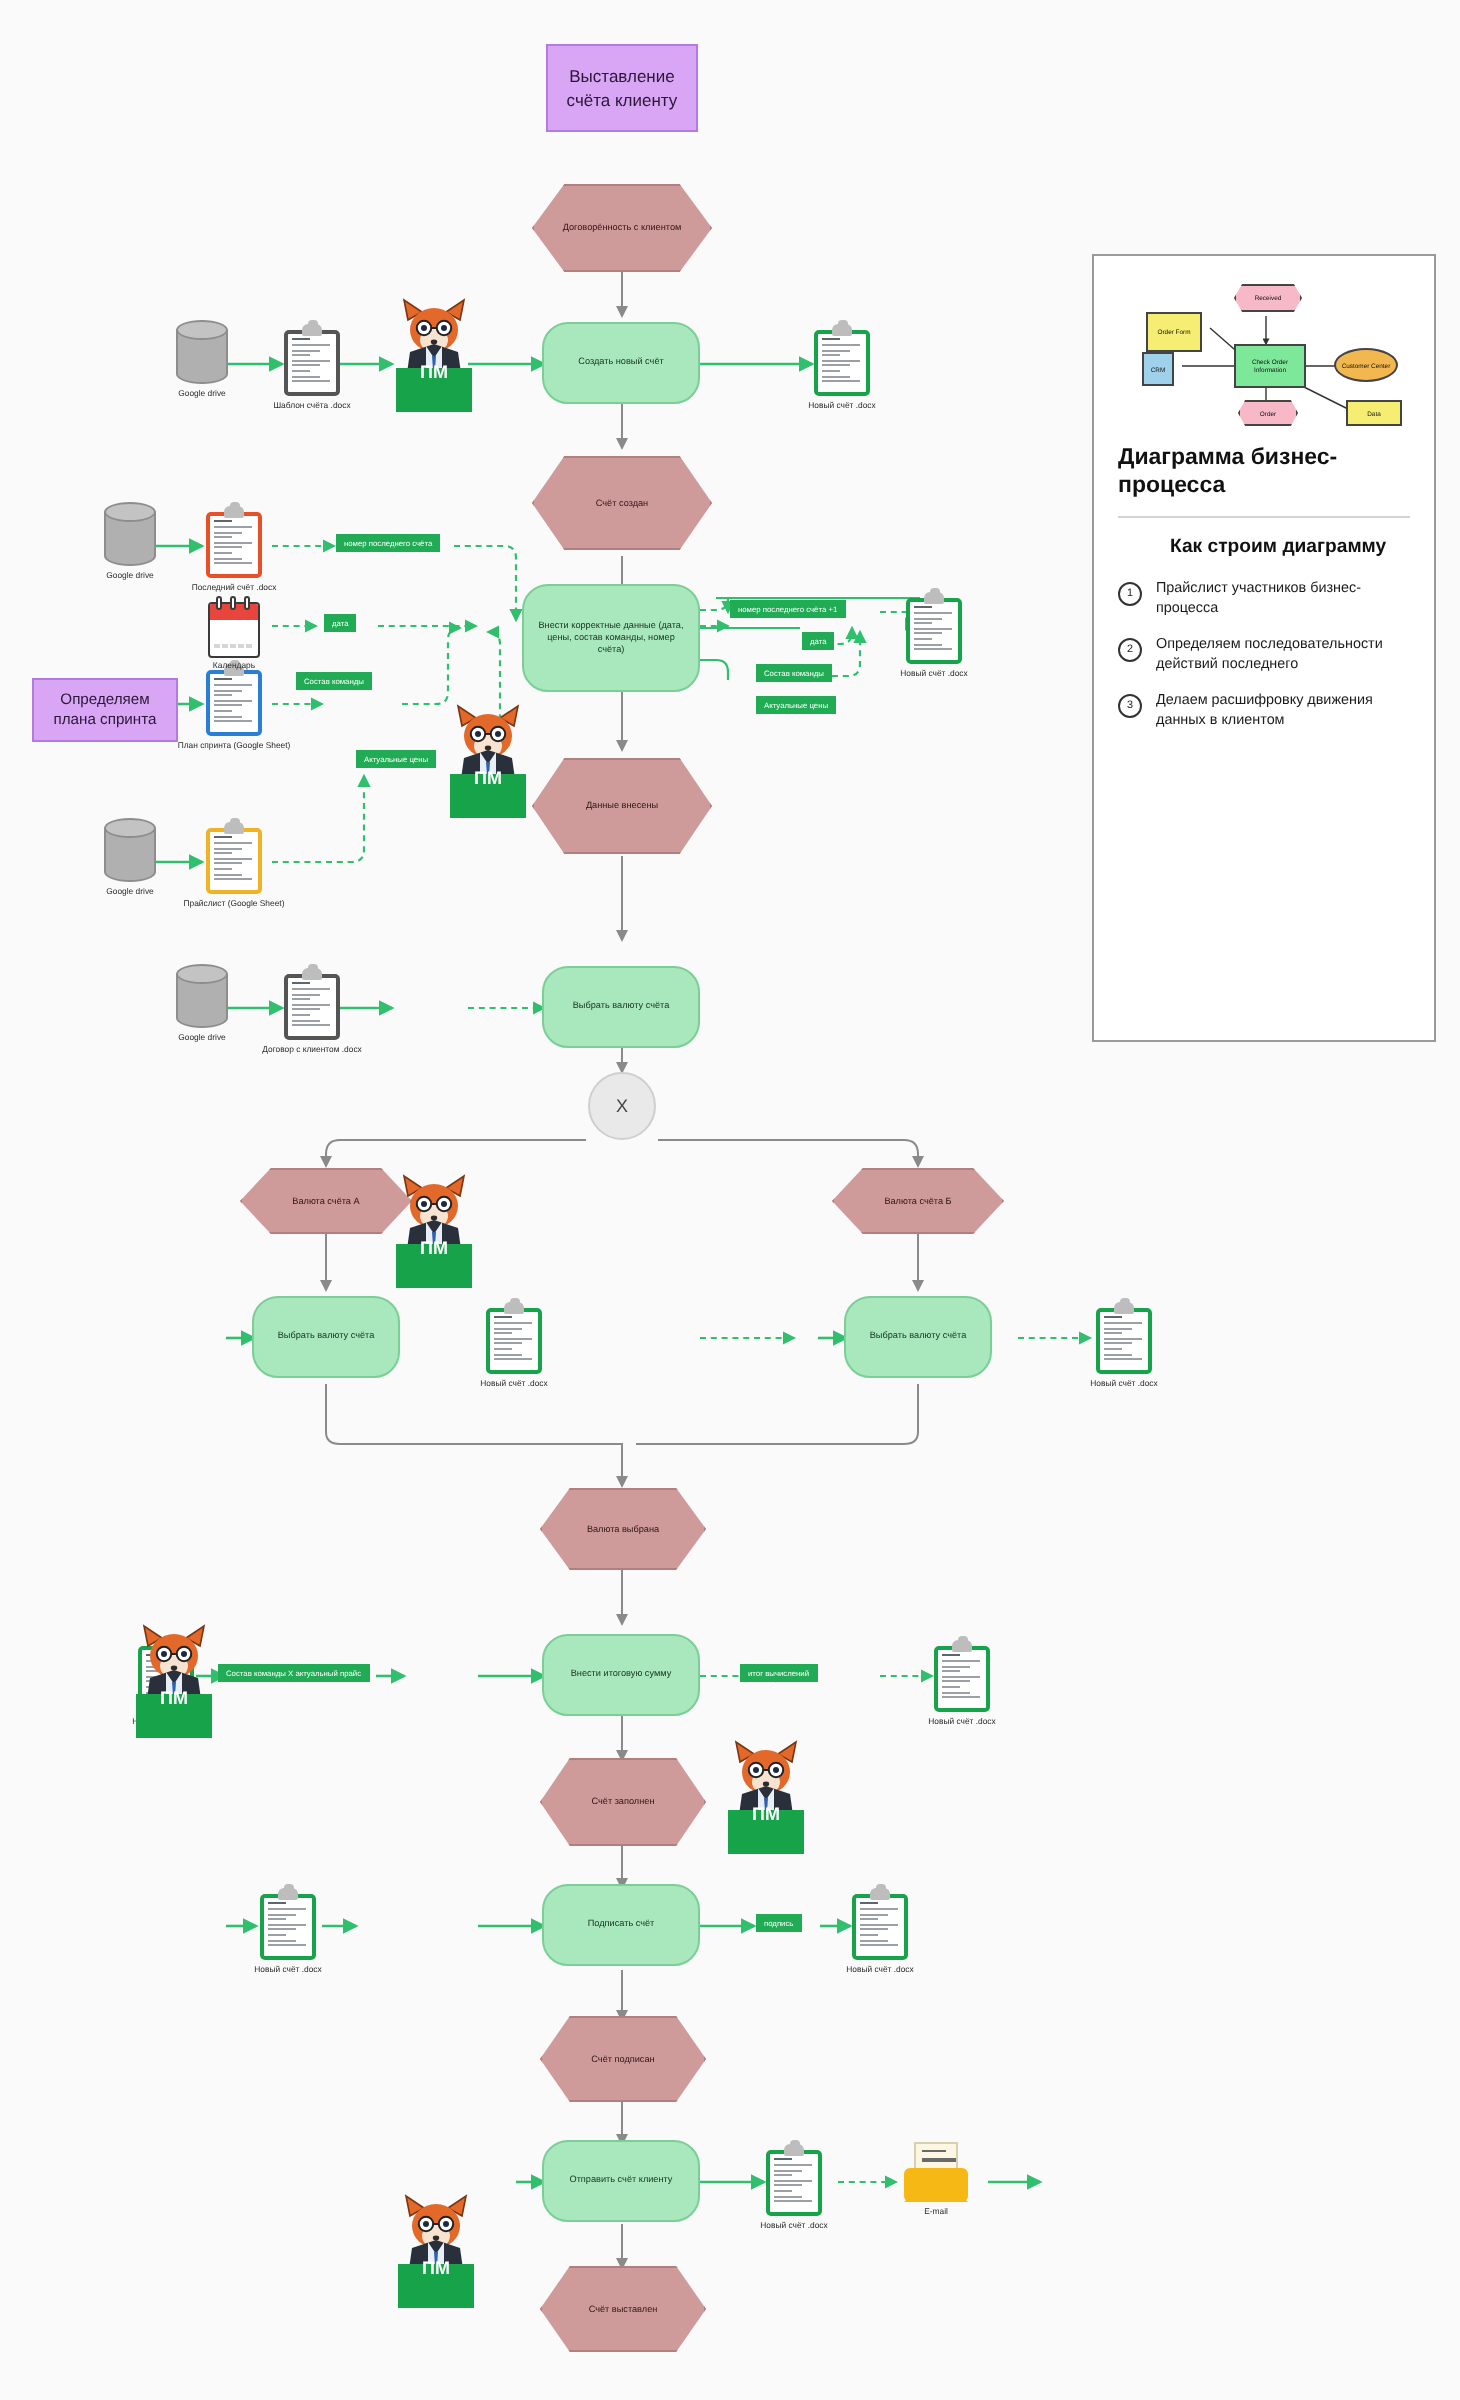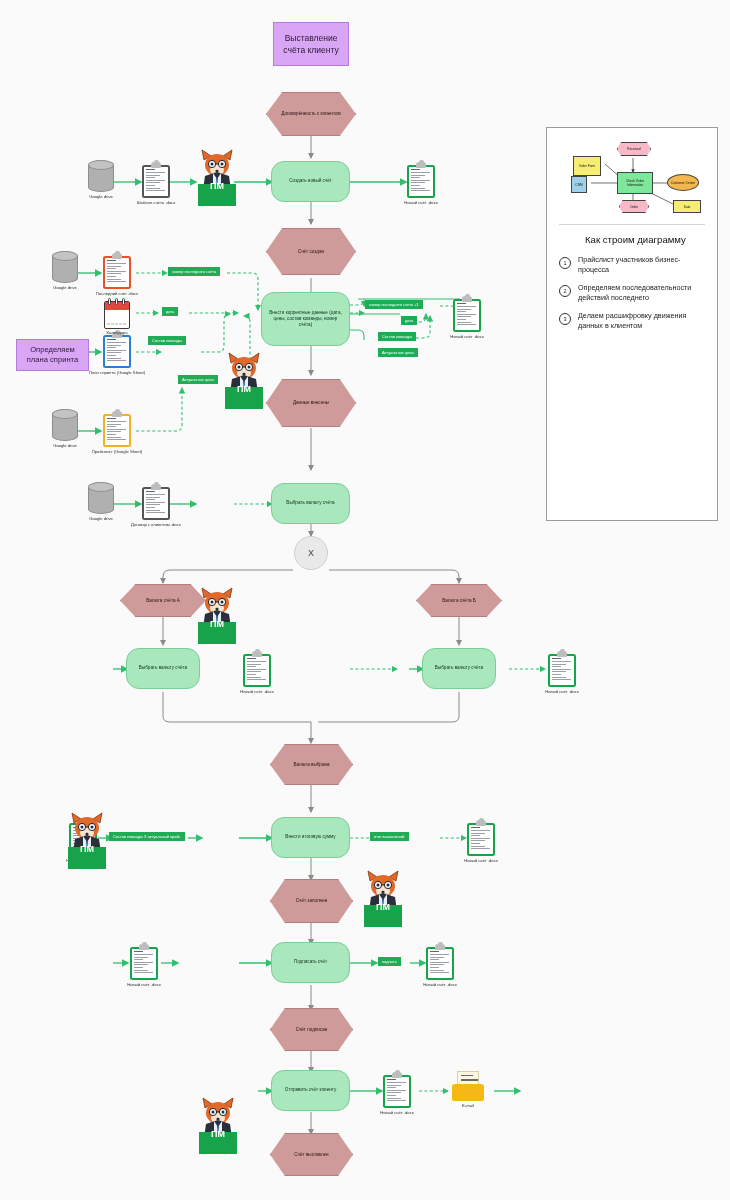--- a/index.html
+++ b/index.html
@@ -132,21 +132,21 @@
     position:absolute; left:546px; top:127px; width:172px; height:394px;
     background:#fff; border:1px solid #9a9a9a;
     padding:10px 12px 10px 12px;
   }
   #legend .mini { width:148px; height:78px; position:relative; margin:0 auto 6px auto; }
   #legend h2 {
     font-size:11.5px; line-height:14px; margin:2px 0 6px 0; font-weight:bold; color:#111;
   }
   #legend p { font-size:7.4px; line-height:11.4px; margin:0 0 8px 0; color:#222; }
   #legend hr { border:0; border-top:1px solid #d5d5d5; margin:8px 0 9px 0; }
-  #legend h3 { font-size:9.6px; margin:0 0 10px 0; font-weight:normal; color:#111;padding-left:26px; }
+  #legend h3 { font-size:9.6px; margin:0 0 10px 0; font-weight:bold; color:#111;padding-left:26px; }
   .step { display:flex; align-items:flex-start; gap:7px; margin-bottom:8px; }
   .step .num {
     flex:0 0 auto; width:12px; height:12px; border:1px solid #333; border-radius:50%;
     font-size:5.4px; display:flex; align-items:center; justify-content:center; color:#222;
     margin-top:2px;
   }
   .step .txt { font-size:7.2px; line-height:10px; color:#1c1c1c; }
 
   
   .m-box { position:absolute; font-size:3.2px; text-align:center;
@@ -806,20 +806,21 @@
       </svg>
       <div class="m-box m-pink" style="left:58px; top:4px; width:34px; height:14px;">Received</div>
       <div class="m-box m-note" style="left:14px; top:18px; width:28px; height:20px;">Order Form</div>
       <div class="m-box m-blue" style="left:12px; top:38px; width:16px; height:17px;">CRM</div>
       <div class="m-box m-green" style="left:58px; top:34px; width:36px; height:22px;">Check Order Information</div>
       <div class="m-box m-orange" style="left:108px; top:36px; width:32px; height:17px;">Customer Center</div>
       <div class="m-box m-pink" style="left:60px; top:62px; width:30px; height:13px;">Order</div>
       <div class="m-box m-yellow" style="left:114px; top:62px; width:28px; height:13px;">Data</div>
     </div>
 
+    <h2>Диаграмма бизнес-процесса</h2>
     <hr>
     <h3>Как строим диаграмму</h3>
 
     <div class="step">
       <div class="num">1</div>
       <div class="txt">Прайслист участников бизнес-процесса</div>
     </div>
     <div class="step">
       <div class="num">2</div>
       <div class="txt">Определяем последовательности действий последнего</div>

